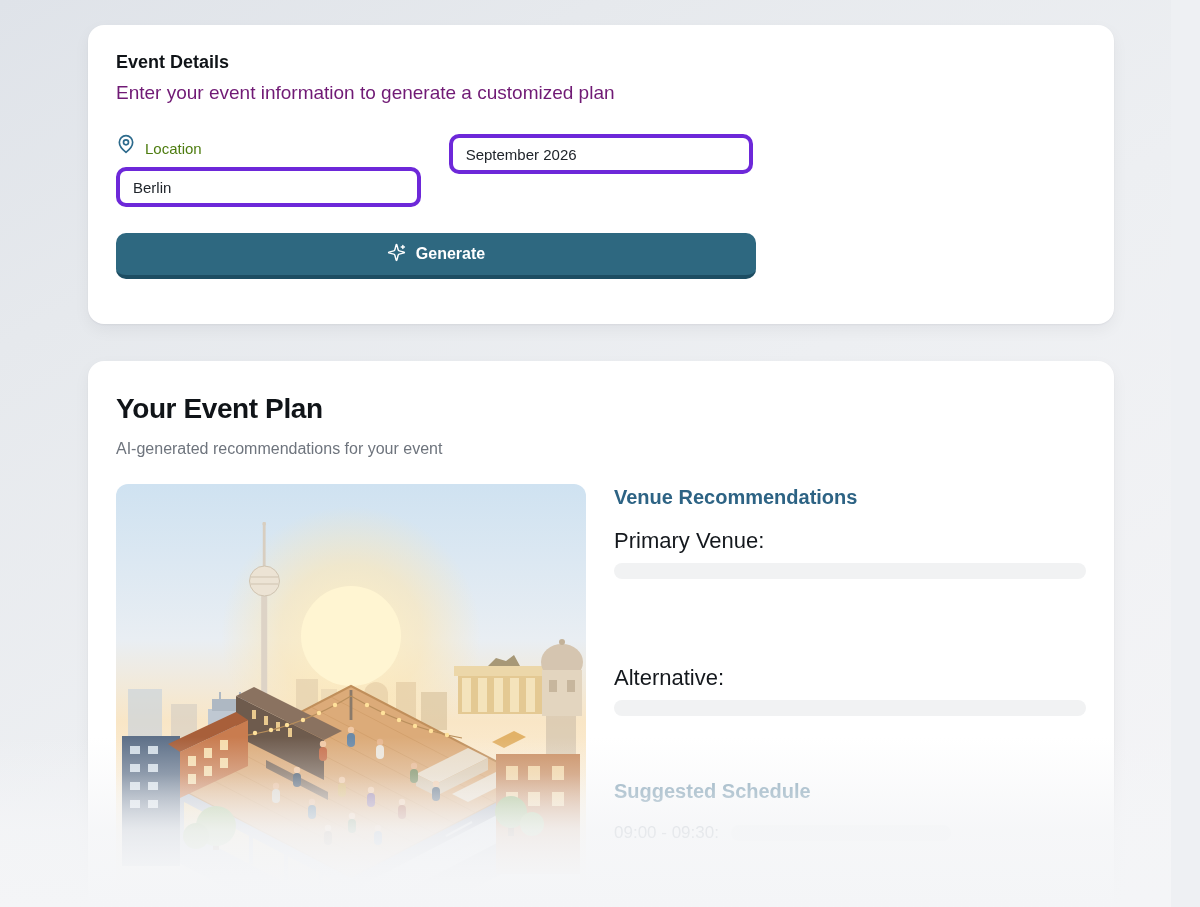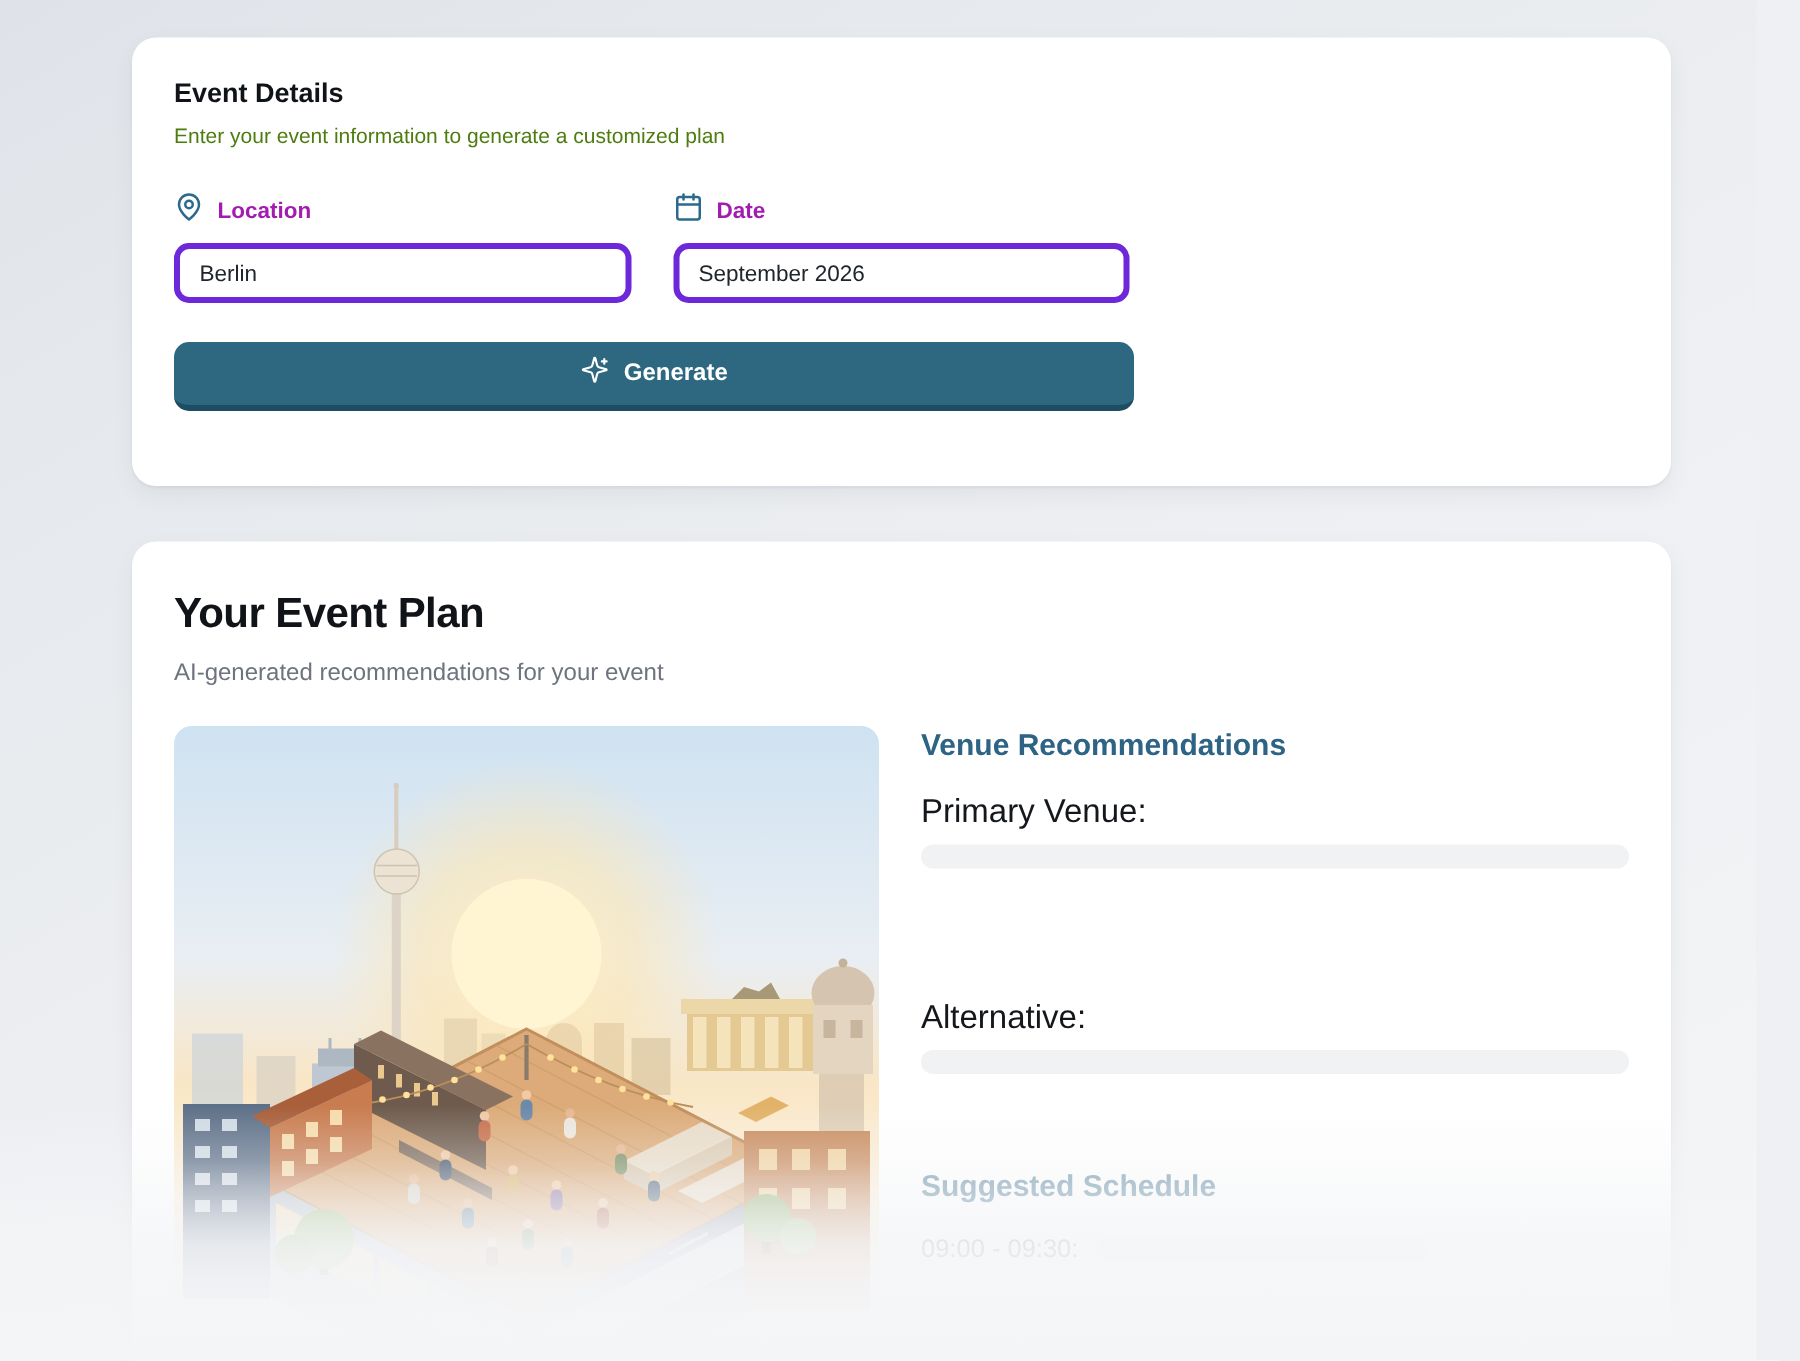--- a/index.html
+++ b/index.html
@@ -19,31 +19,31 @@
     left: 88px;
     width: 1026px;
     background: #ffffff;
     border-radius: 16px;
     box-shadow: 0 1px 2px rgba(16,24,40,.05), 0 6px 16px rgba(16,24,40,.05);
   }
   .card-details { top: 25px; height: 299px; padding: 27px 28px; }
   .card-plan    { top: 361px; height: 600px; padding: 28px; }
 
   .card-title { font-size: 18px; font-weight: 700; color: #101418; margin-bottom: 9px; }
-  .card-subtitle { font-size: 14px; color: #4d7c0f; }
+  .card-subtitle { font-size: 19px; color: #701a75; }
 
   .fields-grid {
     margin-top: 30px;
     display: grid;
     grid-template-columns: repeat(3, 1fr);
     gap: 28px;
   }
   .field-label {
-    display: flex; align-items: center; gap: 9px;
-    font-size: 15px; font-weight: 700; color: #a21caf;
+    display: flex; align-items: flex-end; gap: 9px;
+    font-size: 15px; font-weight: 400; color: #4d7c0f;
     margin-bottom: 10px;
   }
   .field-label svg { width: 20px; height: 20px; stroke: #2c6a8c; fill: none; stroke-width: 2; stroke-linecap: round; stroke-linejoin: round; }
   .text-input {
     width: 100%; height: 40px;
     border: 4px solid #6d28d9; border-radius: 10px;
     padding: 0 13px;
     font-family: "Liberation Sans", sans-serif;
     font-size: 15px; color: #20252b;
     background: #fff;
@@ -124,31 +124,20 @@
                 <path d="M20 10c0 6-8 12-8 12s-8-6-8-12a8 8 0 0 1 16 0Z"></path>
                 <circle cx="12" cy="10" r="3"></circle>
               </svg>
           </span>
           <span>Location</span>
         </div>
         <input class="text-input" type="text" value="Berlin" style="">
       </div>
 
       <div class="field">
-        <div class="field-label">
-          <span>
-            <svg viewBox="0 0 24 24">
-                <path d="M8 2v4"></path>
-                <path d="M16 2v4"></path>
-                <rect x="3" y="4" width="18" height="18" rx="2"></rect>
-                <path d="M3 10h18"></path>
-              </svg>
-          </span>
-          <span>Date</span>
-        </div>
         <input class="text-input" type="text" value="September 2026" style="">
       </div>
 
     </div>
 
     <div class="row-2">
 
       <button class="generate-btn">
         <span>
           <svg viewBox="0 0 24 24">

